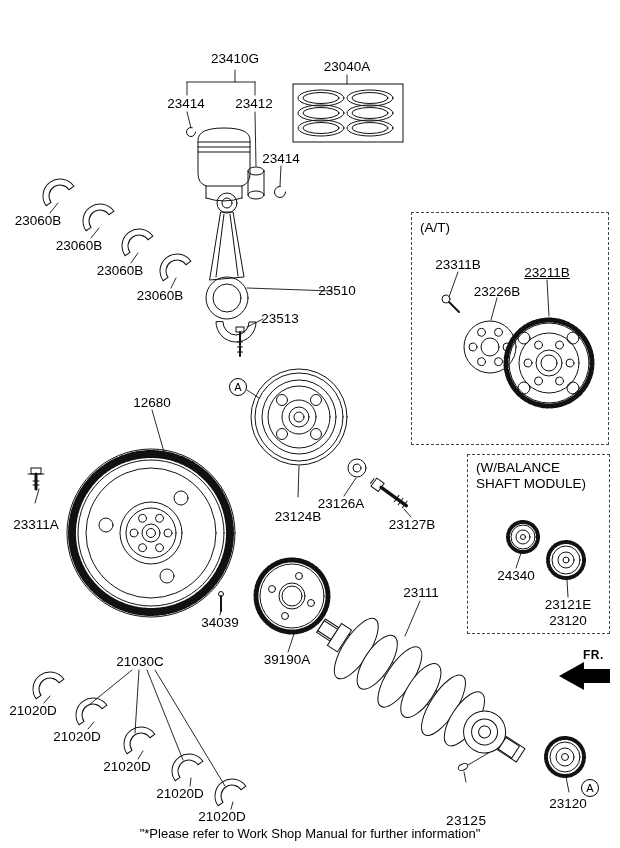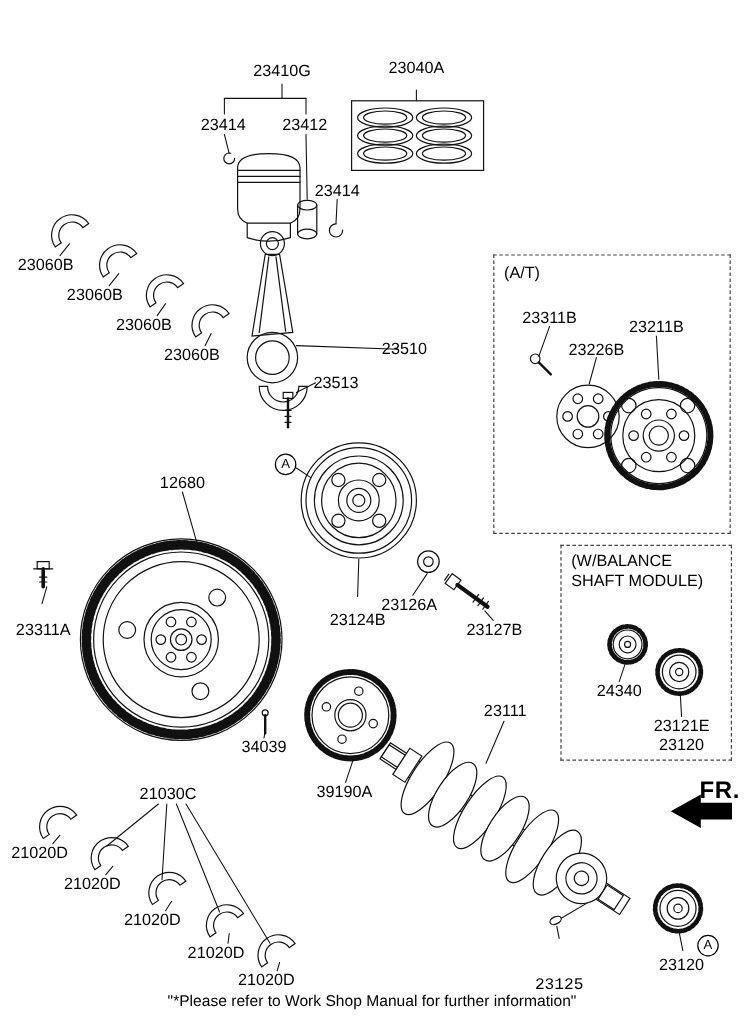--- a/index.html
+++ b/index.html
@@ -37,21 +37,21 @@
     font-size: 11px;
     display: flex;
     align-items: center;
     justify-content: center;
     transform: translate(-50%, -50%);
   }
   .fr {
     position: absolute;
     left: 583px;
     top: 648px;
-    font-size: 20px;
+    font-size: 12px;
     font-weight: bold;
     letter-spacing: 0.5px;
   }
   .footnote {
     position: absolute;
     left: 0;
     right: 0;
     top: 826px;
     text-align: center;
     font-size: 13px;
@@ -344,31 +344,31 @@
   <div class="dash" style="left:411px; top:212px; width:198px; height:233px;"></div>
   <div class="dash" style="left:467px; top:454px; width:143px; height:180px;"></div>
 
   <div class="lbl anchor-left" style="left:420px; top:221px;">(A/T)</div>
   <div class="lbl anchor-left" style="left:476px; top:461px;">(W/BALANCE</div>
   <div class="lbl anchor-left" style="left:476px; top:477px;">SHAFT MODULE)</div>
 
   <div class="lbl" style="left:235px; top:52px;">23410G</div>
   <div class="lbl" style="left:186px; top:97px;">23414</div>
   <div class="lbl" style="left:254px; top:97px;">23412</div>
-  <div class="lbl" style="left:347px; top:50px;text-align:center;">23040A</div>
+  <div class="lbl" style="left:347px; top:60px;text-align:center;">23040A</div>
   <div class="lbl" style="left:281px; top:152px;">23414</div>
   <div class="lbl" style="left:38px; top:214px;">23060B</div>
   <div class="lbl" style="left:79px; top:239px;">23060B</div>
   <div class="lbl" style="left:120px; top:264px;">23060B</div>
   <div class="lbl" style="left:160px; top:289px;">23060B</div>
   <div class="lbl" style="left:337px; top:284px;">23510</div>
   <div class="lbl" style="left:280px; top:312px;">23513</div>
   <div class="lbl" style="left:458px; top:258px;">23311B</div>
   <div class="lbl" style="left:497px; top:285px;">23226B</div>
-  <div class="lbl" style="left:547px; top:266px;">23211B</div>
+  <div class="lbl" style="left:547px; top:266px;text-decoration:underline;">23211B</div>
   <div class="lbl" style="left:152px; top:396px;">12680</div>
   <div class="lbl" style="left:36px; top:504px;margin-top:14px;">23311A</div>
   <div class="lbl" style="left:298px; top:498px;margin-top:12px;">23124B</div>
   <div class="lbl" style="left:341px; top:497px;">23126A</div>
   <div class="lbl" style="left:412px; top:518px;">23127B</div>
   <div class="lbl" style="left:516px; top:569px;">24340</div>
   <div class="lbl" style="left:568px; top:598px;">23121E</div>
   <div class="lbl" style="left:568px; top:614px;">23120</div>
   <div class="lbl" style="left:220px; top:616px;">34039</div>
   <div class="lbl" style="left:287px; top:653px;">39190A</div>

